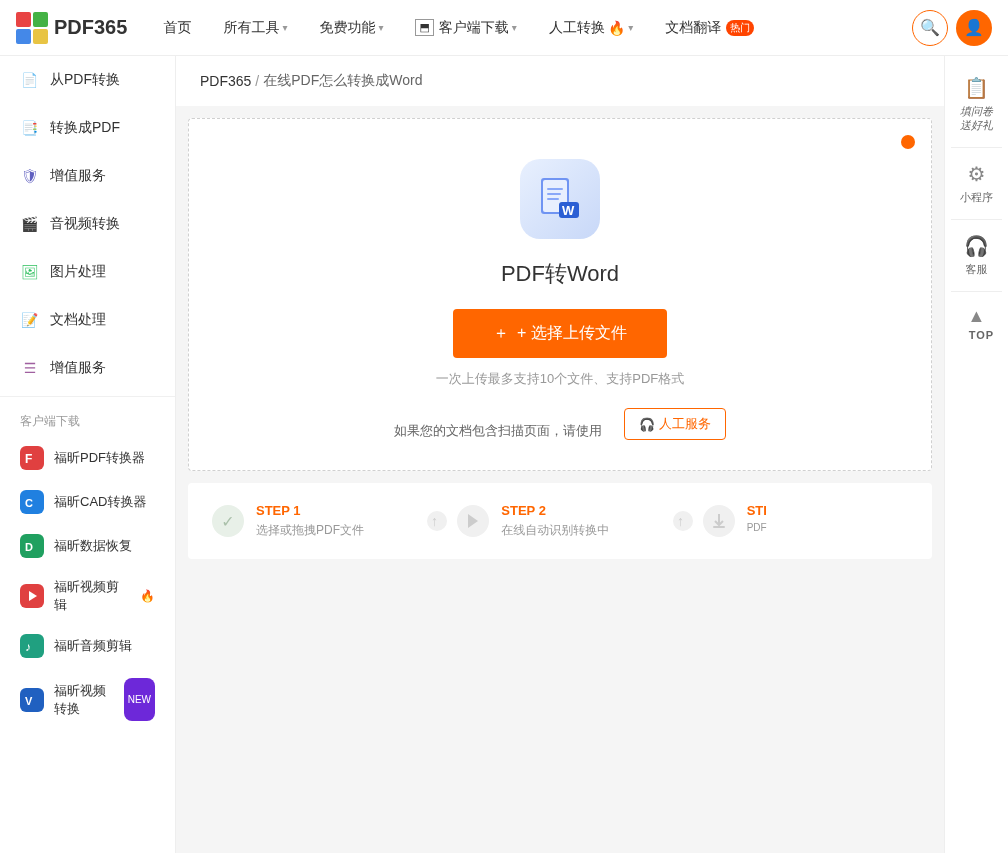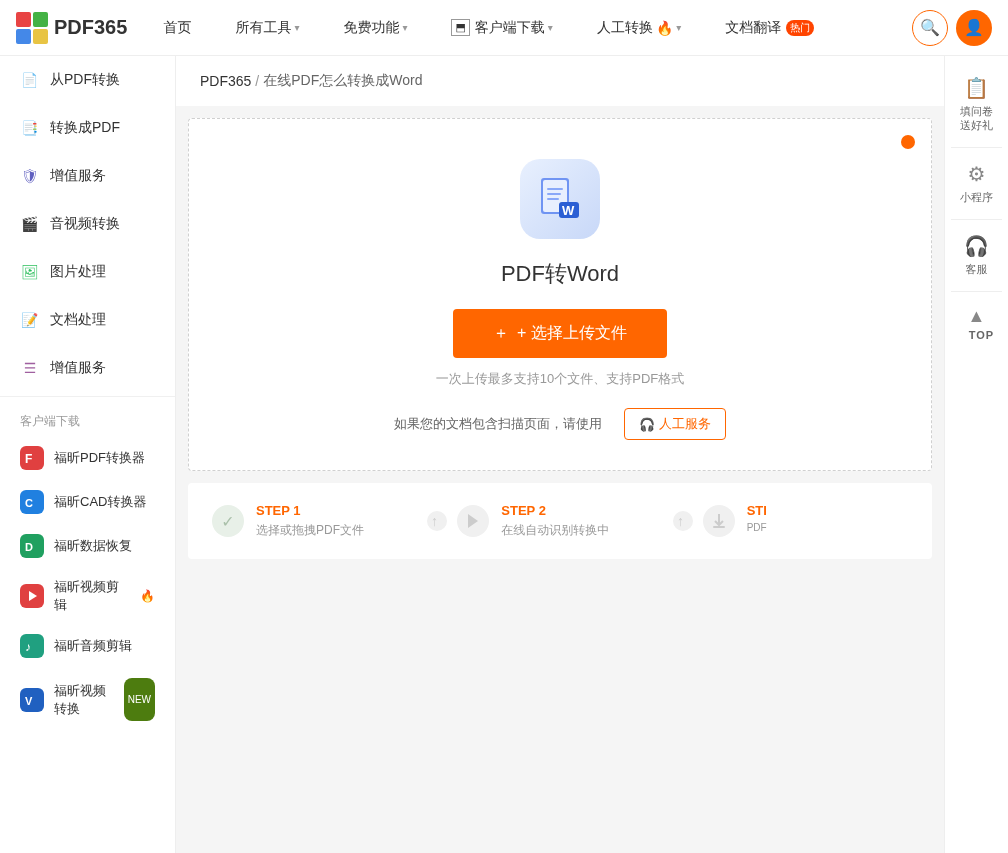--- a/index.html
+++ b/index.html
@@ -28,21 +28,21 @@
       grid-template-columns: 1fr 1fr;
       grid-template-rows: 1fr 1fr;
       gap: 2px;
       margin-right: 6px;
     }
     .logo-grid div { border-radius: 2px; }
     .logo-text { font-size: 20px; font-weight: bold; color: #333; }
     .nav-items {
       display: flex;
       align-items: center;
-      gap: 20px;
+      gap: 8px;
       flex: 1;
     }
     .nav-item {
       padding: 0 12px;
       height: 56px;
       display: flex;
       align-items: center;
       font-size: 14px;
       color: #333;
       cursor: pointer;
@@ -132,21 +132,21 @@
       gap: 10px;
     }
     .client-icon-circle {
       width: 24px; height: 24px;
       border-radius: 6px;
       display: flex; align-items: center; justify-content: center;
       font-size: 13px;
       flex-shrink: 0;
     }
     .new-badge {
-      background: #4d7c0f;
+      background: #6d28d9;
       color: white;
       font-size: 10px;
       padding: 16px 4px;
       border-radius: 8px;
       margin-left: 2px;
     }
 
     
     .content-area {
       flex: 1;
@@ -205,21 +205,21 @@
       margin-bottom: 12px;
     }
     .upload-hint {
       font-size: 13px;
       color: #999;
       margin-bottom: 20px;
       text-align: right;
     }
     .human-service-row {
       display: flex;
-      align-items: center;
+      align-items: flex-end;
       gap: 22px;
       font-size: 13px;
       color: #666;
     }
     .human-service-btn {
       border: 1px solid #f60;
       color: #f60;
       background: white;
       border-radius: 4px;
       padding: 6px 14px;
@@ -540,21 +540,21 @@
           <div class="step-label" style="color:#f60;">STI</div>
           <div class="step-desc" style="font-size:10px;color:#999;">PDF</div>
         </div>
       </div>
     </div>
   </main>
 
   <div class="right-panel">
     <div class="right-panel-item">
       <span class="rp-icon">📋</span>
-      <span style="font-size:11px;color:#666;line-height:1.3;">填问卷<br>送好礼</span>
+      <span style="font-size:11px;color:#666;line-height:1.3;font-style:italic;">填问卷<br>送好礼</span>
     </div>
     <div class="right-panel-divider"></div>
     <div class="right-panel-item">
       <span class="rp-icon">⚙</span>
       <span>小程序</span>
     </div>
     <div class="right-panel-divider"></div>
     <div class="right-panel-item">
       <span class="rp-icon">🎧</span>
       <span>客服</span>

